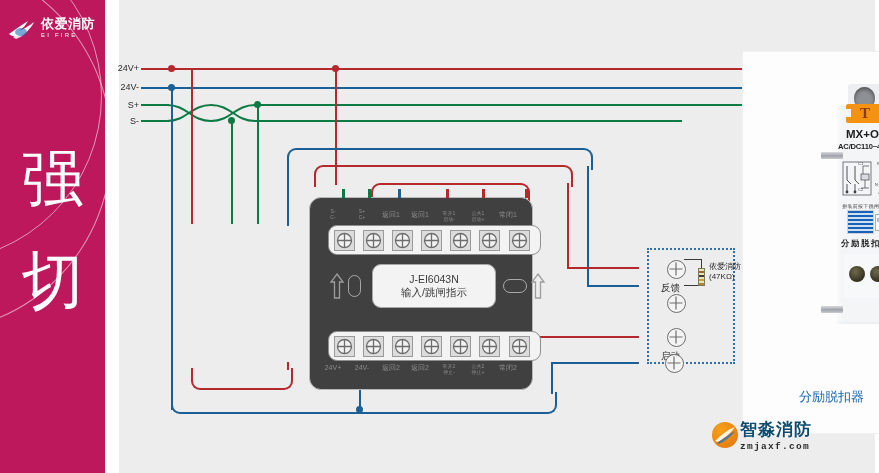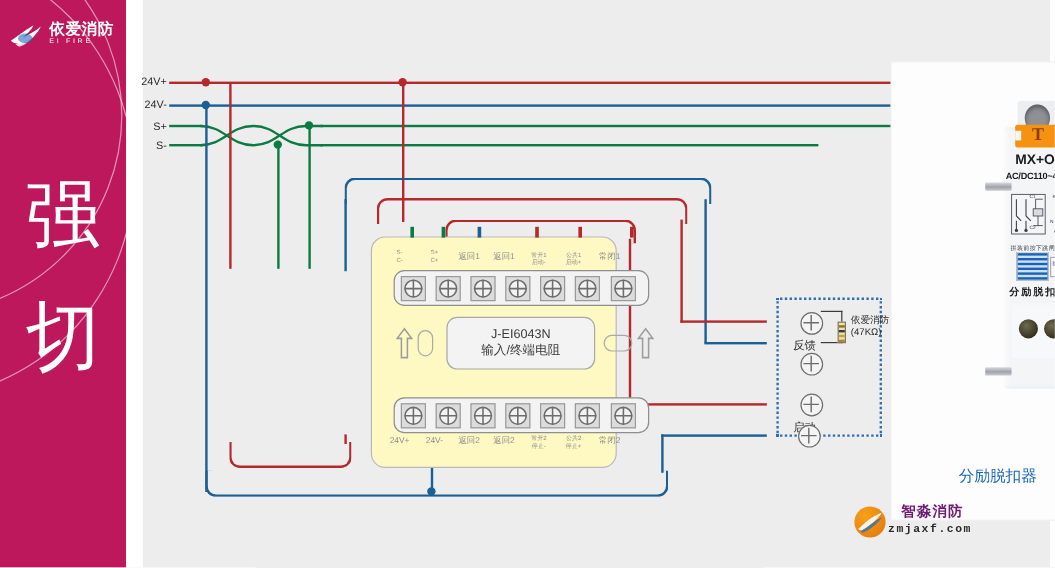--- a/index.html
+++ b/index.html
@@ -35,21 +35,21 @@
   .dot.red{background:#b5282c;}
   .dot.blue{background:#1c5f94;}
   .dot.green{background:#0c7a43;}
 
   
   .elbow{position:absolute;border-style:solid;background:transparent;}
 
   .wlabel{position:absolute;font-size:9px;color:#2b2b2b;white-space:nowrap;text-align:right;font-family:"Liberation Sans",sans-serif;}
 
   
-  .module{position:absolute;left:190px;top:197px;width:205px;height:193px;background:#fef9c3;border:1.6px solid #b9b9b9;border-radius:12px;box-sizing:border-box;}
+  .module{position:absolute;left:190px;top:197px;width:224px;height:193px;background:#404040;border:1.6px solid #b9b9b9;border-radius:12px;box-sizing:border-box;}
   .termbar{position:absolute;height:30px;border:1.4px solid #8e8e8e;border-radius:9px;box-sizing:border-box;background:#f3f3f3;}
   .tb-top{left:18px;top:27px;width:213px;}
   .tb-bot{left:18px;top:133px;width:213px;}
   .screw{position:absolute;width:21px;height:21px;background:#dcdcdc;border:1px solid #9a9a9a;box-sizing:border-box;top:4px;}
   .screw svg{display:block;}
   .tlabel{position:absolute;font-size:7px;color:#8b8b8b;text-align:center;width:34px;line-height:7.5px;white-space:nowrap;font-family:"Liberation Sans",sans-serif;}
   .tlabel.two{font-size:5px;line-height:6px;}
   .centerbox{position:absolute;left:62px;top:66px;width:124px;height:44px;border:1.4px solid #a8a8a8;border-radius:9px;box-sizing:border-box;background:#f3f3f3;
              display:flex;flex-direction:column;align-items:center;justify-content:center;}
   .cb-l1{font-size:10.5px;color:#3a3a3a;line-height:13px;}
@@ -88,21 +88,21 @@
   .win i{position:absolute;left:0;width:100%;height:1.6px;background:#cfe0f4;}
   .tag{position:absolute;left:54px;top:144px;width:20px;height:17px;border:.8px solid #a9adb3;font-size:4px;color:#33363a;
        line-height:5px;text-align:center;padding-top:2px;box-sizing:border-box;background:#fafbfc;}
   .dev-txt3{position:absolute;left:14px;top:168px;width:62px;text-align:center;font-size:8.4px;color:#1c1c1c;letter-spacing:1.6px;font-weight:600;}
   .dev-foot{position:absolute;left:22px;top:182px;width:46px;height:48px;background:#f7f8fa;border-radius:2px;
             box-shadow:inset -4px 0 6px -4px rgba(120,125,135,.4);}
   .fterm{position:absolute;top:196px;width:16px;height:16px;border-radius:50%;background:radial-gradient(circle at 40% 35%,#6f6a4e,#34311f 70%);}
   .ft1{left:28px;} .ft2{left:49px;}
   .cap-blue{position:absolute;color:#1665b5;font-size:13px;}
   .wm{position:absolute;}
-  .wm-cn{font-size:12px;font-weight:bold;color:#701a75;letter-spacing:1px;text-shadow:0 0 3px #fff;margin-left:11px;}
+  .wm-cn{font-size:17px;font-weight:bold;color:#0c4a6e;letter-spacing:1px;text-shadow:0 0 3px #fff;}
   .wm-en{font-size:9.5px;font-weight:bold;color:#2b2b2b;letter-spacing:1.3px;font-family:"Liberation Mono",monospace;}
   .wm-logo{position:absolute;width:26px;height:26px;border-radius:50%;background:radial-gradient(circle at 35% 30%,#f7a01a,#e2740c);}
 </style>
 </head>
 <body>
 
 <div id="stage">
 
   <div class="banner">
     <div class="swoosh sw1"></div>
@@ -268,21 +268,21 @@
       <div class="stubtop red" style="left:172px;"></div>
       <div class="stubtop red" style="left:215px;"></div>
 
       <div class="oval" style="left:38px;top:77px;width:13px;height:22px;"></div>
       <svg style="position:absolute;left:19px;top:74px;" width="16" height="28">
         <path d="M8 2 L14 10 L10.5 10 L10.5 26 L5.5 26 L5.5 10 L2 10 Z" fill="none" stroke="#9d9d9d" stroke-width="1.3"></path>
       </svg>
 
       <div class="centerbox">
         <div class="cb-l1">J-EI6043N</div>
-        <div class="cb-l2">输入/终端电阻</div>
+        <div class="cb-l2">输入/跳闸指示</div>
       </div>
 
       <div class="oval" style="left:193px;top:81px;width:24px;height:14px;"></div>
       <svg style="position:absolute;left:220px;top:74px;" width="16" height="28">
         <path d="M8 2 L14 10 L10.5 10 L10.5 26 L5.5 26 L5.5 10 L2 10 Z" fill="none" stroke="#9d9d9d" stroke-width="1.3"></path>
       </svg>
 
       <div class="termbar tb-bot">
         <div class="screw" style="left:5px;">
             <svg width="19" height="19" viewBox="0 0 19 19">

